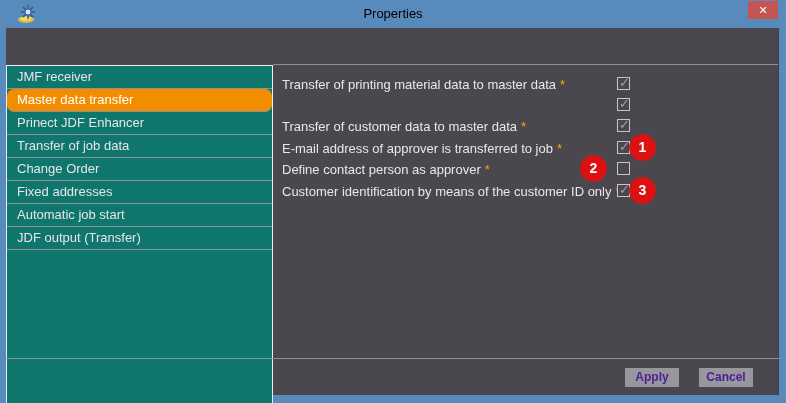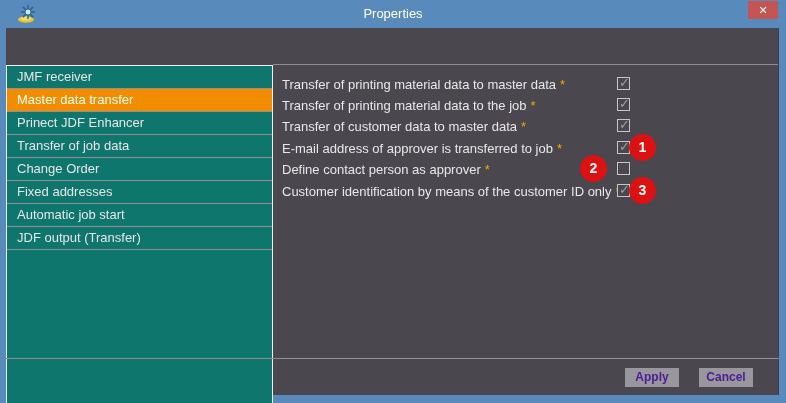--- a/index.html
+++ b/index.html
@@ -7,21 +7,21 @@
     width:786px;height:403px;position:relative;overflow:hidden;
     background:#588abb;
     font-family:"Liberation Sans","DejaVu Sans",sans-serif;
     -webkit-font-smoothing:antialiased;
   }
   
   .titlebar{position:absolute;left:0;top:0;width:786px;height:28px;background:#588abb;}
   .app-icon{position:absolute;left:17px;top:4px;width:20px;height:20px;}
   .win-title{
     position:absolute;left:0;top:0;width:786px;height:28px;line-height:28px;
-    text-align:center;font-size:13px;color:#ffffff;
+    text-align:center;font-size:13px;color:#000000;
   }
   .close-btn{
     position:absolute;left:748px;top:1px;width:30px;height:18px;background:#c45553;
     color:#ffffff;font-size:11px;font-weight:bold;text-align:center;line-height:18px;
     cursor:default;
   }
   
   .content{
     position:absolute;left:6px;top:28px;width:773px;height:367px;
     background:#4a474f;border-right:1px solid #413e46;box-sizing:border-box;
@@ -33,21 +33,21 @@
   
   .sidebar-box{
     position:absolute;left:0;top:37px;width:267px;height:347px;
     border:1px solid #ededf0;box-sizing:border-box;background:#0f766e;
   }
   .side-item{
     height:22px;line-height:22px;border-bottom:1px solid #909096;
     padding-left:10px;font-size:13px;color:#e6e6e6;cursor:default;
     white-space:nowrap;overflow:hidden;
   }
-  .side-item.selected{background:#f28d00;color:#ffffff;}
+  .side-item.selected{background:#f28d00;color:#ffffff;border-radius:7px;}
   
   .p-row{position:absolute;left:276px;width:496px;height:21px;}
   .p-label{
     position:absolute;left:0;top:0;line-height:21px;font-size:13px;color:#e8e8e8;
     white-space:nowrap;
     text-align:right;
   }
   .p-ast{color:#f2aa00;margin-left:4px;}
   .p-check{
     position:absolute;left:335px;top:3px;width:13px;height:13px;box-sizing:border-box;
@@ -114,21 +114,20 @@
     </div>
 
   <div>
       <div class="p-row" style="top: 45.5px;">
         <span class="p-label">Transfer of printing material data to master data<span class="p-ast">*</span></span>
         <span class="p-check">
           <span class="check-glyph">✓</span>
         </span>
       </div>
       <div class="p-row" style="top: 66.9px;">
-        <span class="p-label">Transfer of printing material data to the job<span class="p-ast">*</span></span>
         <span class="p-check">
           <span class="check-glyph">✓</span>
         </span>
       </div>
       <div class="p-row" style="top: 88.3px;">
         <span class="p-label">Transfer of customer data to master data<span class="p-ast">*</span></span>
         <span class="p-check">
           <span class="check-glyph">✓</span>
         </span>
       </div>

